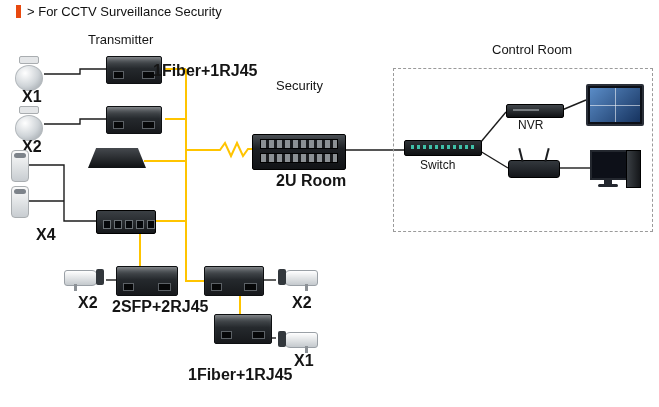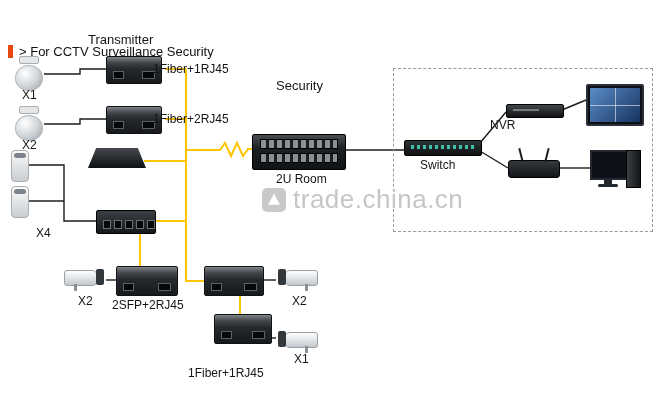--- a/index.html
+++ b/index.html
@@ -4,25 +4,25 @@
 <style>
   html,body{margin:0;padding:0;background:#fff;}
   .stage{
     position:relative;width:659px;height:407px;background:#fff;overflow:hidden;
     font-family:"Liberation Sans", sans-serif;color:#1a1a1a;
   }
   .lines{position:absolute;left:0;top:0;pointer-events:none;}
   .lines path.k{fill:none;stroke:#1c1c1c;stroke-width:1.4;}
   .lines path.y{fill:none;stroke:#FFC400;stroke-width:2;}
 
-  .title-row{position:absolute;left:8px;top:4px;display:flex;align-items:center;margin-top:40px;}
+  .title-row{position:absolute;left:16px;top:4px;display:flex;align-items:center;}
   .title-mark{width:5px;height:13px;background:#e8490f;margin-right:6px;}
   .title{font-size:13px;color:#111;}
 
-  .lbl{position:absolute;font-size:12px;font-weight:400;color:#151515;white-space:nowrap;}
+  .lbl{position:absolute;font-size:16px;font-weight:700;color:#151515;white-space:nowrap;}
   .sec{position:absolute;font-size:13px;font-weight:400;color:#151515;white-space:nowrap;}
   .dev-lbl{position:absolute;font-size:12px;font-weight:400;color:#151515;white-space:nowrap;}
 
   .dashed-box{position:absolute;border:1px dashed #9a9a9a;background:transparent;}
 
   
   .conv{position:absolute;width:54px;height:26px;border-radius:2px;border:1px solid #0e1012;
     background:linear-gradient(180deg,#5a5f63,#25292d 45%,#17191c);
     box-shadow:inset 0 5px 5px -3px rgba(255,255,255,.3);}
   .conv::after{content:"";position:absolute;left:6px;bottom:4px;width:9px;height:6px;background:#060708;border:1px solid #5c6166;}
@@ -133,20 +133,21 @@
     <path class="y" d="M240 294 V314"></path>
   </svg>
 
   <div class="title-row">
     <span class="title-mark"></span>
     <span class="title">&gt; For CCTV Surveillance Security</span>
   </div>
 
   <span class="sec" style="left:88px;top:32px;">Transmitter</span>
   <span class="sec" style="left:276px;top:78px;">Security</span>
+  <span class="sec" style="left:492px;top:42px;">Control Room</span>
 
   <div class="dashed-box" style="left:393px;top:68px;width:258px;height:162px;"></div>
 
   <div class="dome" style="left:14px;top:56px;">
     <div class="mount"></div>
       <div class="ball"></div>
   </div>
   <span class="lbl" style="left:22px;top:88px;">X1</span>
 
   <div class="dome" style="left:14px;top:106px;">
@@ -156,21 +157,20 @@
   <span class="lbl" style="left:22px;top:138px;">X2</span>
 
   <div class="vcam" style="left:11px;top:150px;"></div>
   <div class="vcam" style="left:11px;top:186px;"></div>
   <span class="lbl" style="left:36px;top:226px;">X4</span>
 
   <div class="conv" style="left:106px;top:56px;"></div>
   <span class="lbl" style="left:153px;top:62px;">1Fiber+1RJ45</span>
 
   <div class="conv" style="left:106px;top:106px;"></div>
-  <span class="lbl" style="left:153px;top:112px;">1Fiber+2RJ45</span>
 
   <div class="pyr" style="left:88px;top:148px;"></div>
 
   <div class="sw5" style="left:96px;top:210px;">
     <div class="ports">
         <i></i>
         <i></i>
         <i></i>
         <i></i>
         <i></i>
@@ -182,21 +182,21 @@
       <div class="row"></div>
   </div>
   <span class="lbl" style="left:276px;top:172px;">2U Room</span>
 
   <div class="cswitch" style="left:404px;top:140px;">
     <div class="lights"></div>
   </div>
   <span class="dev-lbl" style="left:420px;top:158px;">Switch</span>
 
   <div class="nvr" style="left:506px;top:104px;"></div>
-  <span class="dev-lbl" style="left:490px;top:118px;">NVR</span>
+  <span class="dev-lbl" style="left:518px;top:118px;">NVR</span>
 
   <div class="vwall" style="left:586px;top:84px;">
     <div class="vscreen"></div>
   </div>
 
   <div class="router" style="left:508px;top:160px;">
     <span class="ant a1"></span>
       <span class="ant a2"></span>
   </div>
 
@@ -227,18 +227,14 @@
   <div class="conv" style="left:214px;top:314px;width:56px;height:28px;"></div>
   <span class="lbl" style="left:188px;top:366px;">1Fiber+1RJ45</span>
 
   <div class="bullet flip" style="left:276px;top:326px;">
     <div class="body"></div>
       <div class="lens"></div>
       <div class="foot"></div>
   </div>
   <span class="lbl" style="left:294px;top:352px;">X1</span>
 
-  <div class="wm" style="left:262px;top:184px;">
-    <span class="wm-logo"></span>
-    <span class="wm-text">trade.china.cn</span>
-  </div>
 
 </div>
 
 </body></html>

